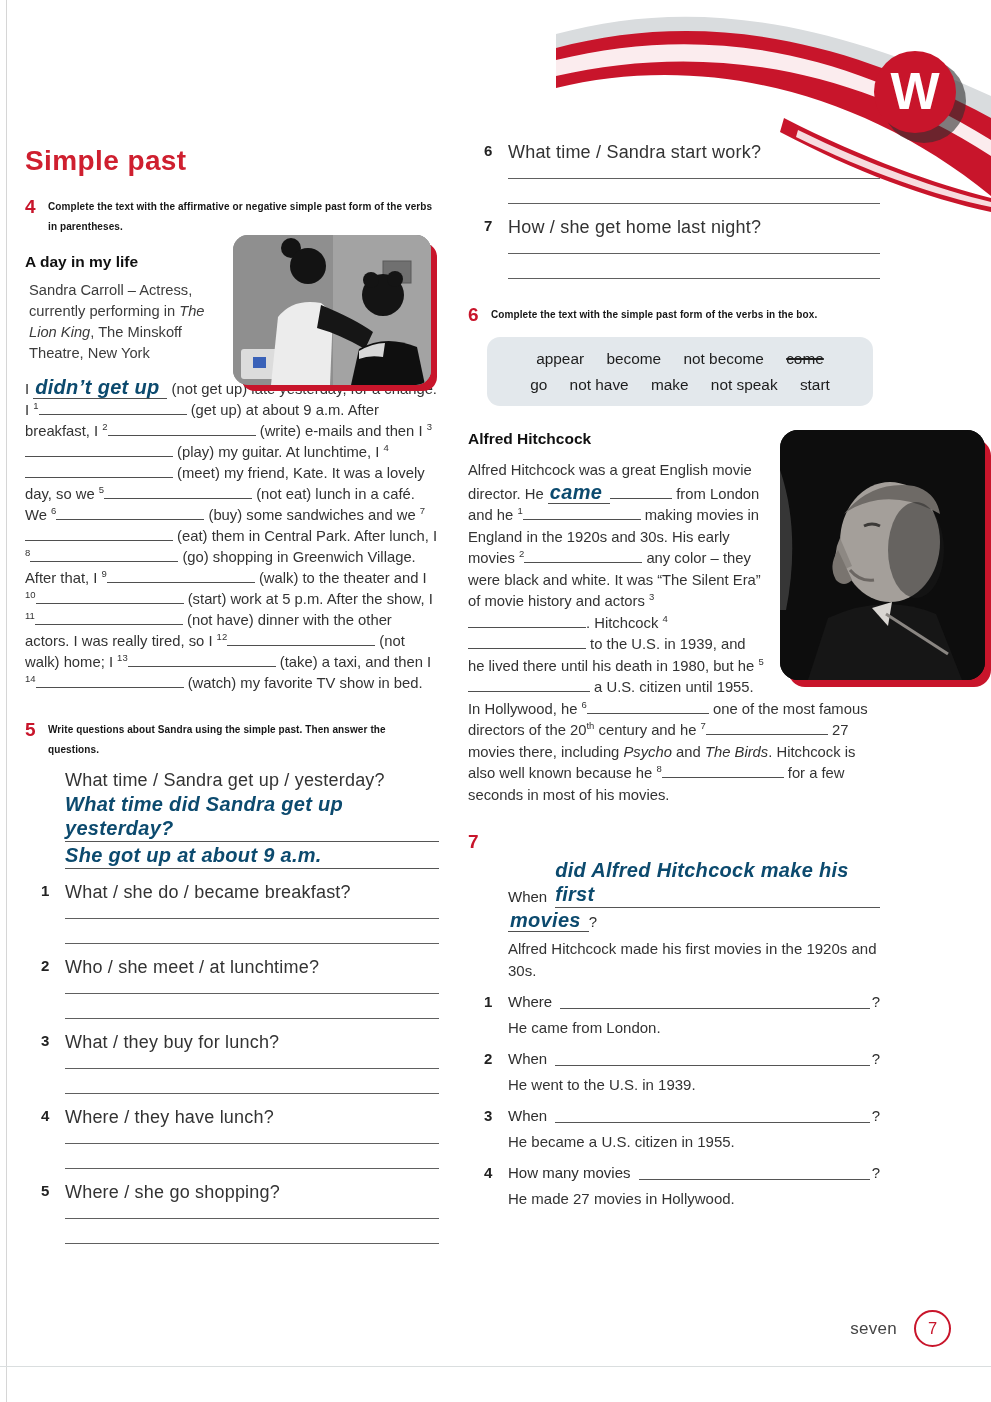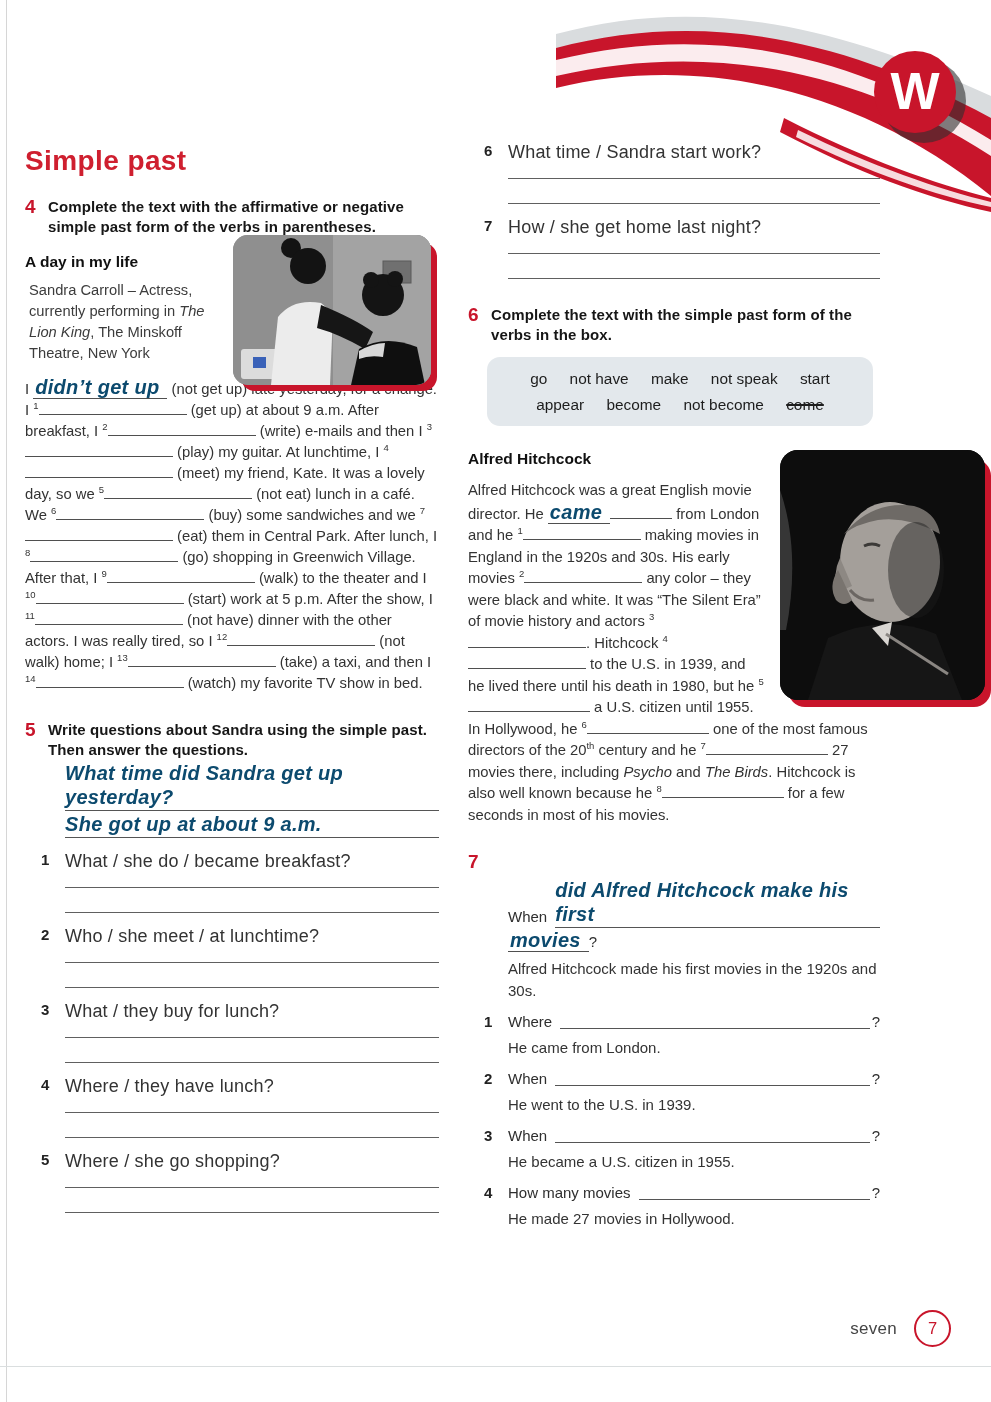--- a/index.html
+++ b/index.html
@@ -14,21 +14,21 @@
   .swoosh{position:absolute;left:556px;top:0;width:435px;height:215px;}
 
   
   .col-left{position:absolute;left:25px;top:145px;width:414px;}
   .col-right{position:absolute;left:468px;top:140px;width:517px;}
 
   h1.title{margin:0 0 20px 0;font-size:28px;letter-spacing:.4px;color:#cf1f2f;font-weight:bold;}
 
   .ex-head{display:flex;align-items:flex-start;margin:0;}
   .ex-num{color:#c8152b;font-weight:bold;font-size:19px;line-height:19px;width:23px;flex:none;}
-  .ex-inst{font-weight:bold;font-size:15px;line-height:20px;color:#161616;letter-spacing:.1px;}
+  .ex-inst{font-weight:bold;font-size:10px;line-height:20px;color:#161616;letter-spacing:.1px;}
 
   h3.art-title{margin:16px 0 9px 0;font-size:15.5px;color:#101010;}
   .byline{margin:4px;width:206px;font-size:14.7px;line-height:21px;color:#3c3c3c;}
 
   .passage{margin:13px 0 0 0;font-size:14.8px;line-height:21px;color:#333;}
   .passage sup, sup.supn{font-size:9.5px;vertical-align:6px;line-height:0;}
   .blank{display:inline-block;height:12px;border-bottom:1.5px solid #4f4f4f;}
   .hand{color:#0c4a6e;font-weight:bold;font-style:italic;font-size:20px;letter-spacing:.3px;}
   .hand-u{border-bottom:1.5px solid #4f4f4f;padding:0 8px 0 2px;}
 
@@ -123,20 +123,21 @@
   <h3 class="art-title">A day in my life</h3>
   <p class="byline">Sandra Carroll – Actress, currently performing in <i>The Lion King</i>, The Minskoff Theatre, New York</p>
   <p class="passage">I <span class="hand hand-u">didn’t get up</span> (not get up) late yesterday, for a change. I <sup class="supn">1</sup><span class="blank" style="width: 148px;"></span> (get up) at about 9 a.m. After breakfast, I <sup class="supn">2</sup><span class="blank" style="width: 148px;"></span> (write) e-mails and then I <sup class="supn">3</sup><span class="blank" style="width: 148px;"></span> (play) my guitar. At lunchtime, I <sup class="supn">4</sup><span class="blank" style="width: 148px;"></span> (meet) my friend, Kate. It was a lovely day, so we <sup class="supn">5</sup><span class="blank" style="width: 148px;"></span> (not eat) lunch in a café. We <sup class="supn">6</sup><span class="blank" style="width: 148px;"></span> (buy) some sandwiches and we <sup class="supn">7</sup><span class="blank" style="width: 148px;"></span> (eat) them in Central Park. After lunch, I <sup class="supn">8</sup><span class="blank" style="width: 148px;"></span> (go) shopping in Greenwich Village. After that, I <sup class="supn">9</sup><span class="blank" style="width: 148px;"></span> (walk) to the theater and I <sup class="supn">10</sup><span class="blank" style="width: 148px;"></span> (start) work at 5 p.m. After the show, I <sup class="supn">11</sup><span class="blank" style="width: 148px;"></span> (not have) dinner with the other actors. I was really tired, so I <sup class="supn">12</sup><span class="blank" style="width: 148px;"></span> (not walk) home; I <sup class="supn">13</sup><span class="blank" style="width: 148px;"></span> (take) a taxi, and then I <sup class="supn">14</sup><span class="blank" style="width: 148px;"></span> (watch) my favorite TV show in bed.</p>
 
   <div class="ex-head" style="margin-top:26px;">
     <span class="ex-num">5</span>
     <span class="ex-inst">Write questions about Sandra using the simple past. Then answer the questions.</span>
   </div>
 
   <div class="ex-body">
+    <p class="q-prompt" style="margin-top:10px;">What time / Sandra get up / yesterday?</p>
     <div class="hand-line">
       <span class="hand">What time did Sandra get up yesterday?</span>
     </div>
     <div class="hand-line">
       <span class="hand">She got up at about 9 a.m.</span>
     </div>
 
     <div class="q-item">
       <div class="q-line">
           <span class="q-n">1</span>
@@ -199,32 +200,32 @@
       <div class="rule"></div>
     </div>
   </div>
 
   <div class="ex-head" style="margin-top:26px;width:414px;">
     <span class="ex-num">6</span>
     <span class="ex-inst">Complete the text with the simple past form of the verbs in the box.</span>
   </div>
 
   <div class="word-box">
+    <div class="row">
+      <span class="w">appear</span>
+      <span class="w">become</span>
+      <span class="w">not become</span>
+      <span class="w struck">come</span>
+    </div>
     <div class="row">
       <span class="w">go</span>
       <span class="w">not have</span>
       <span class="w">make</span>
       <span class="w">not speak</span>
       <span class="w">start</span>
-    </div>
-    <div class="row">
-      <span class="w">appear</span>
-      <span class="w">become</span>
-      <span class="w">not become</span>
-      <span class="w struck">come</span>
     </div>
   </div>
 
   <div class="ex6-wrap">
     <div class="photo2">
       <svg viewBox="0 0 205 250" width="205" height="250">
         <rect width="205" height="250" fill="#0d0d0d"></rect>
         <path d="M0,40 C14,80 16,130 6,180 L0,180 Z" fill="#5a5a5a" opacity="0.55"></path>
         <ellipse cx="110" cy="112" rx="50" ry="60" fill="#a49f9a"></ellipse>
         <path d="M64,84 Q92,50 134,56 Q156,62 160,84 Q128,66 98,70 Q76,74 64,84 Z" fill="#6e6a66"></path>

